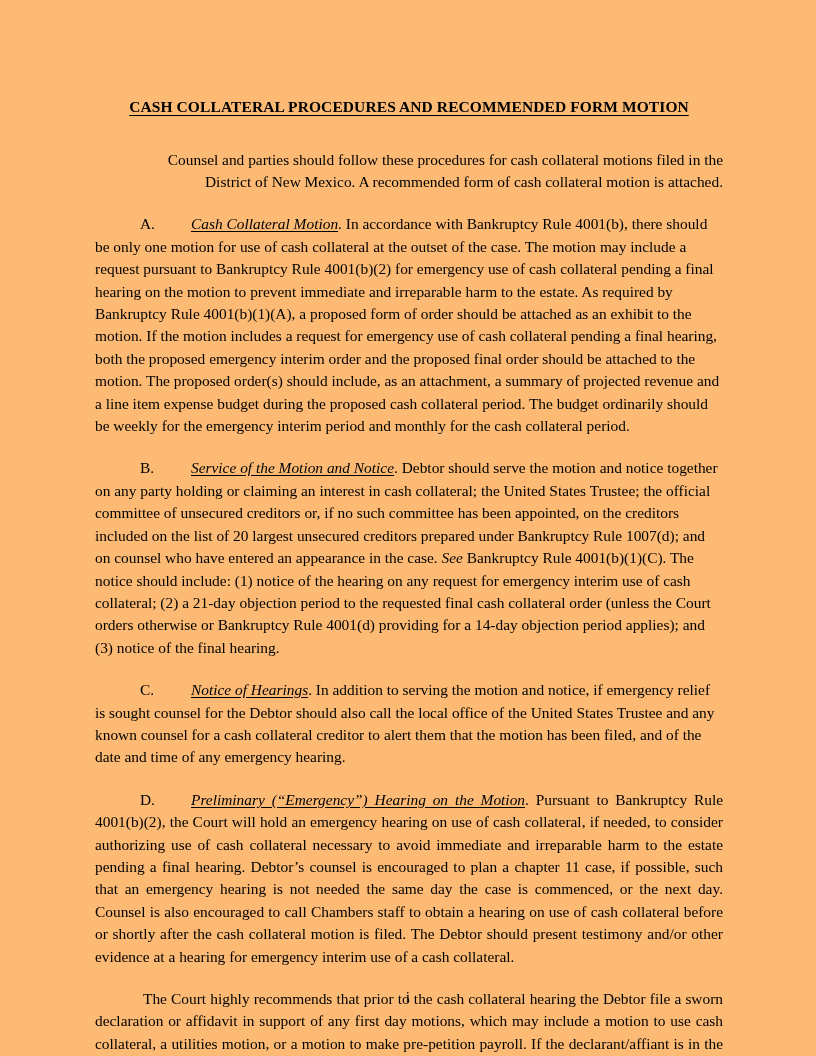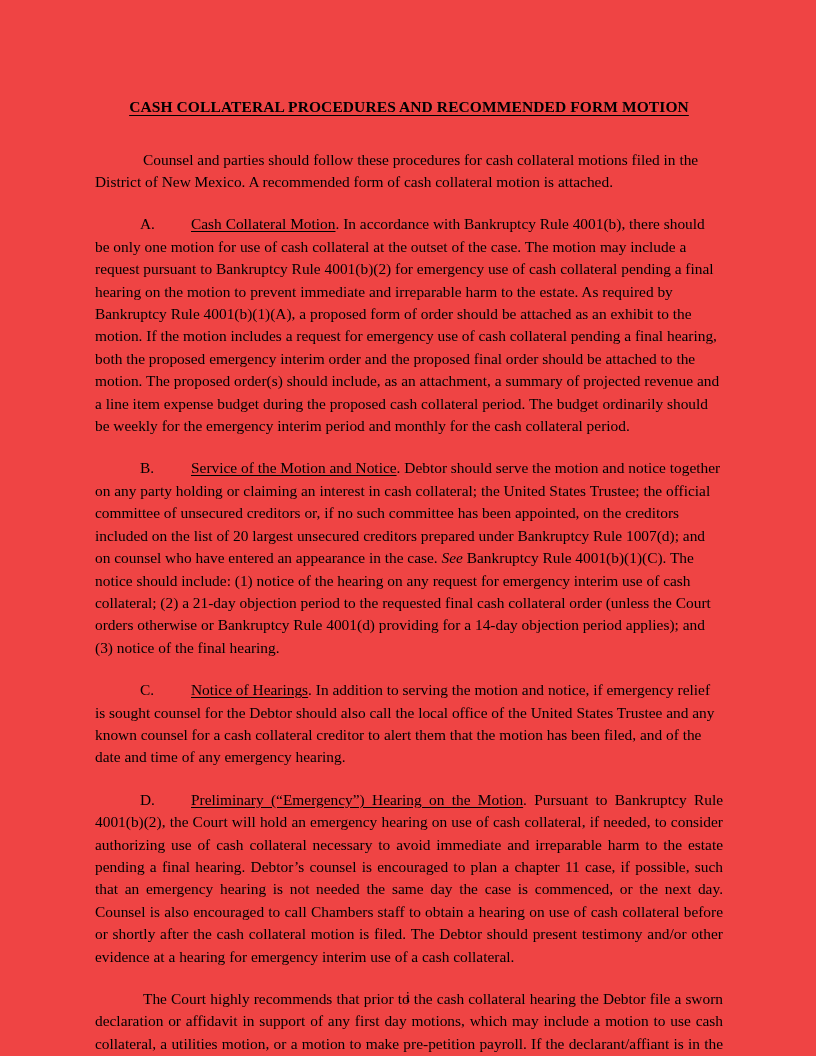--- a/index.html
+++ b/index.html
@@ -4,21 +4,21 @@
 <style>
   html, body {
     margin: 0;
     padding: 0;
     background: #ffffff;
   }
   .page {
     position: relative;
     width: 816px;
     height: 1056px;
-    background: #ef4444;
+    background: #fdba74;
     box-sizing: border-box;
     font-family: "Liberation Serif", "DejaVu Serif", serif;
     color: #000000;
     overflow: hidden;
   }
   .content {
     position: absolute;
     left: 95px;
     top: 98px;
     width: 628px;
@@ -40,33 +40,35 @@
     font-size: 15.4px;
     line-height: 1.455;
     text-align: left;
   }
   p.para.justify {
     text-align: justify;
     text-justify: inter-word;
   }
   p.para.lead {
     text-indent: 0;
+    text-align: right;
   }
   .indent-first {
     display: inline-block;
     width: 48px;
   }
   .item-letter {
     display: inline-block;
     width: 51px;
     margin-left: 45px;
   }
   .item-head {
     text-decoration: underline;
     text-underline-offset: 2px;
+    font-style: italic;
   }
   .ital {
     font-style: italic;
     text-align: right;
   }
   .footer-num {
     position: absolute;
     left: 0;
     right: 0;
     top: 988px;

